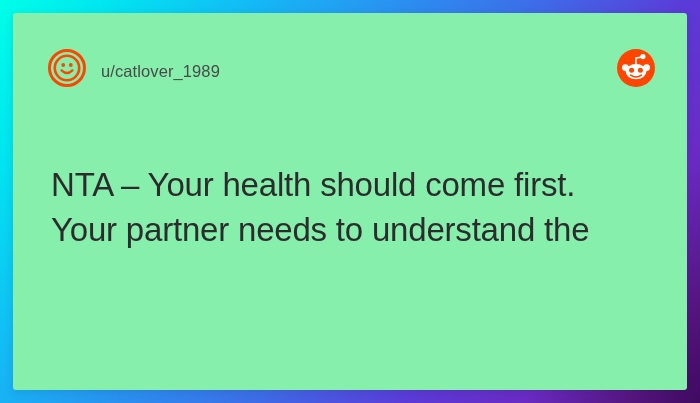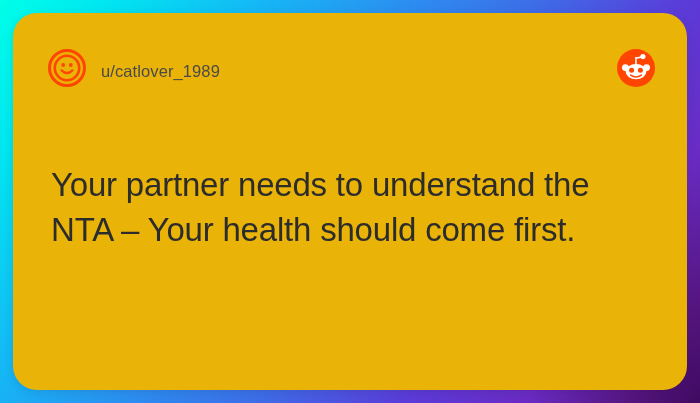--- a/index.html
+++ b/index.html
@@ -20,22 +20,22 @@
         #6A2BC4 82%,
         #54157E 93%,
         #3F0A60 100%);
     position:relative;
   }
 
   #card {
     position:absolute;
     left:13px; top:13px;
     width:674px; height:377px;
-    background:#eab308;
-    border-radius:24px;
+    background:#86efac;
+    border-radius:3px;
     box-shadow:0 2px 10px rgba(0,0,0,0.10);
     overflow:hidden;
   }
 
   #card-header {
     position:absolute;
     left:0; top:0; right:0;
     height:90px;
   }
 
@@ -105,17 +105,17 @@
         </g>
         <circle cx="14.6" cy="21.3" r="2.5" fill="#FF4500"></circle>
         <circle cx="23.4" cy="21.3" r="2.5" fill="#FF4500"></circle>
         <path d="M13.6 26.2 Q19 29.9 24.4 26.2" fill="none" stroke="#FF4500" stroke-width="1.6" stroke-linecap="round"></path>
       </svg>
     </span>
 
   </div>
 
   <div id="post-body">
+    <span class="ln">NTA – Your health should come first.</span>
     <span class="ln">Your partner needs to understand the</span>
-    <span class="ln">NTA – Your health should come first.</span>
   </div>
 
 </div>
 
 </body></html>

